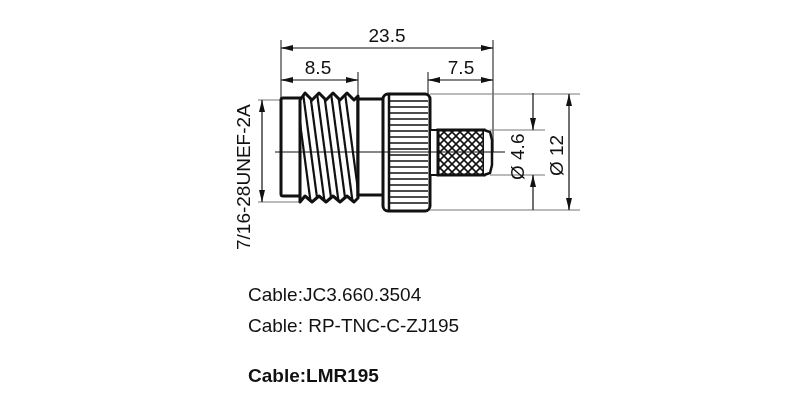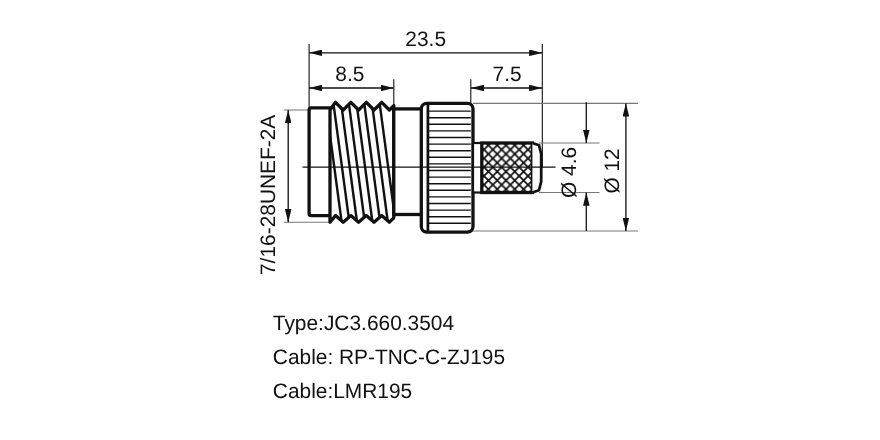--- a/index.html
+++ b/index.html
@@ -117,15 +117,15 @@
     <line x1="533" y1="210" x2="533" y2="175" stroke="#111" stroke-width="1.2" marker-end="url(#arr)"></line>
     <text class="dimtext" transform="translate(524,180) rotate(-90)" text-anchor="start">Ø 4.6</text>
   </g>
 
   <g>
     <line x1="569" y1="94" x2="569" y2="210" stroke="#111" stroke-width="1.2" marker-start="url(#arr)" marker-end="url(#arr)"></line>
     <text class="dimtext" transform="translate(563,176) rotate(-90)" text-anchor="start">Ø 12</text>
   </g>
 </svg>
 
-<div class="spec" style="top:285px;">Type:JC3.660.3504</div>
+<div class="spec" style="top:285px;">Cable:JC3.660.3504</div>
 <div class="spec" style="top:316px;">Cable: RP-TNC-C-ZJ195</div>
-<div class="spec" style="top:347px;">Cable:LMR195</div>
+<div class="spec" style="top:366px;font-weight:bold;">Cable:LMR195</div>
 
 </body></html>

